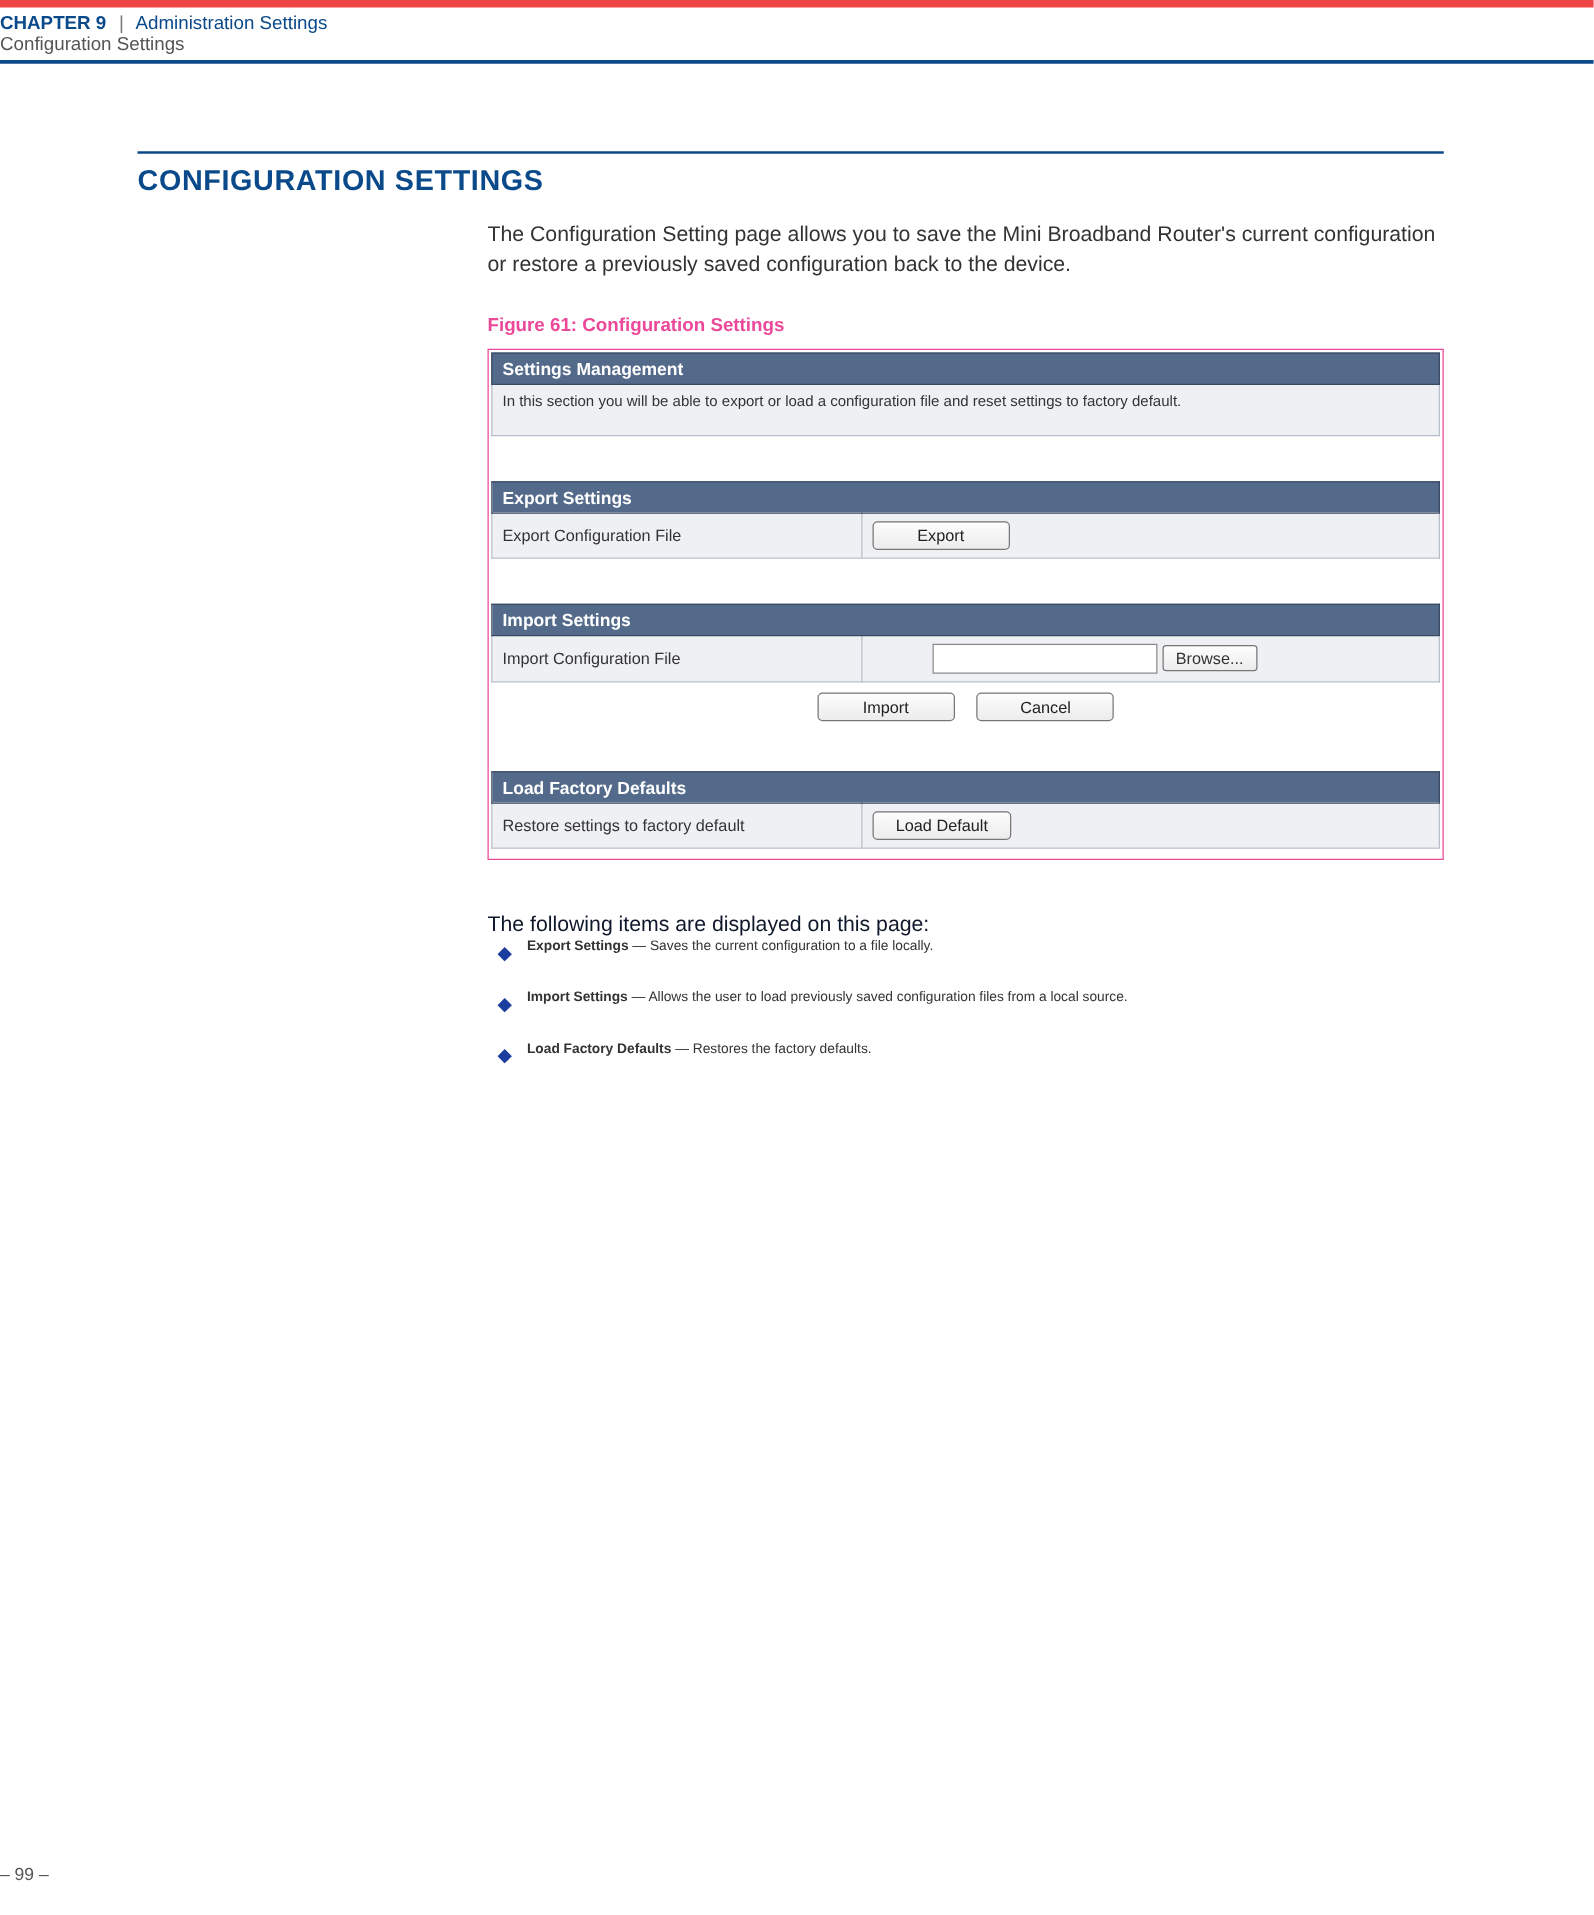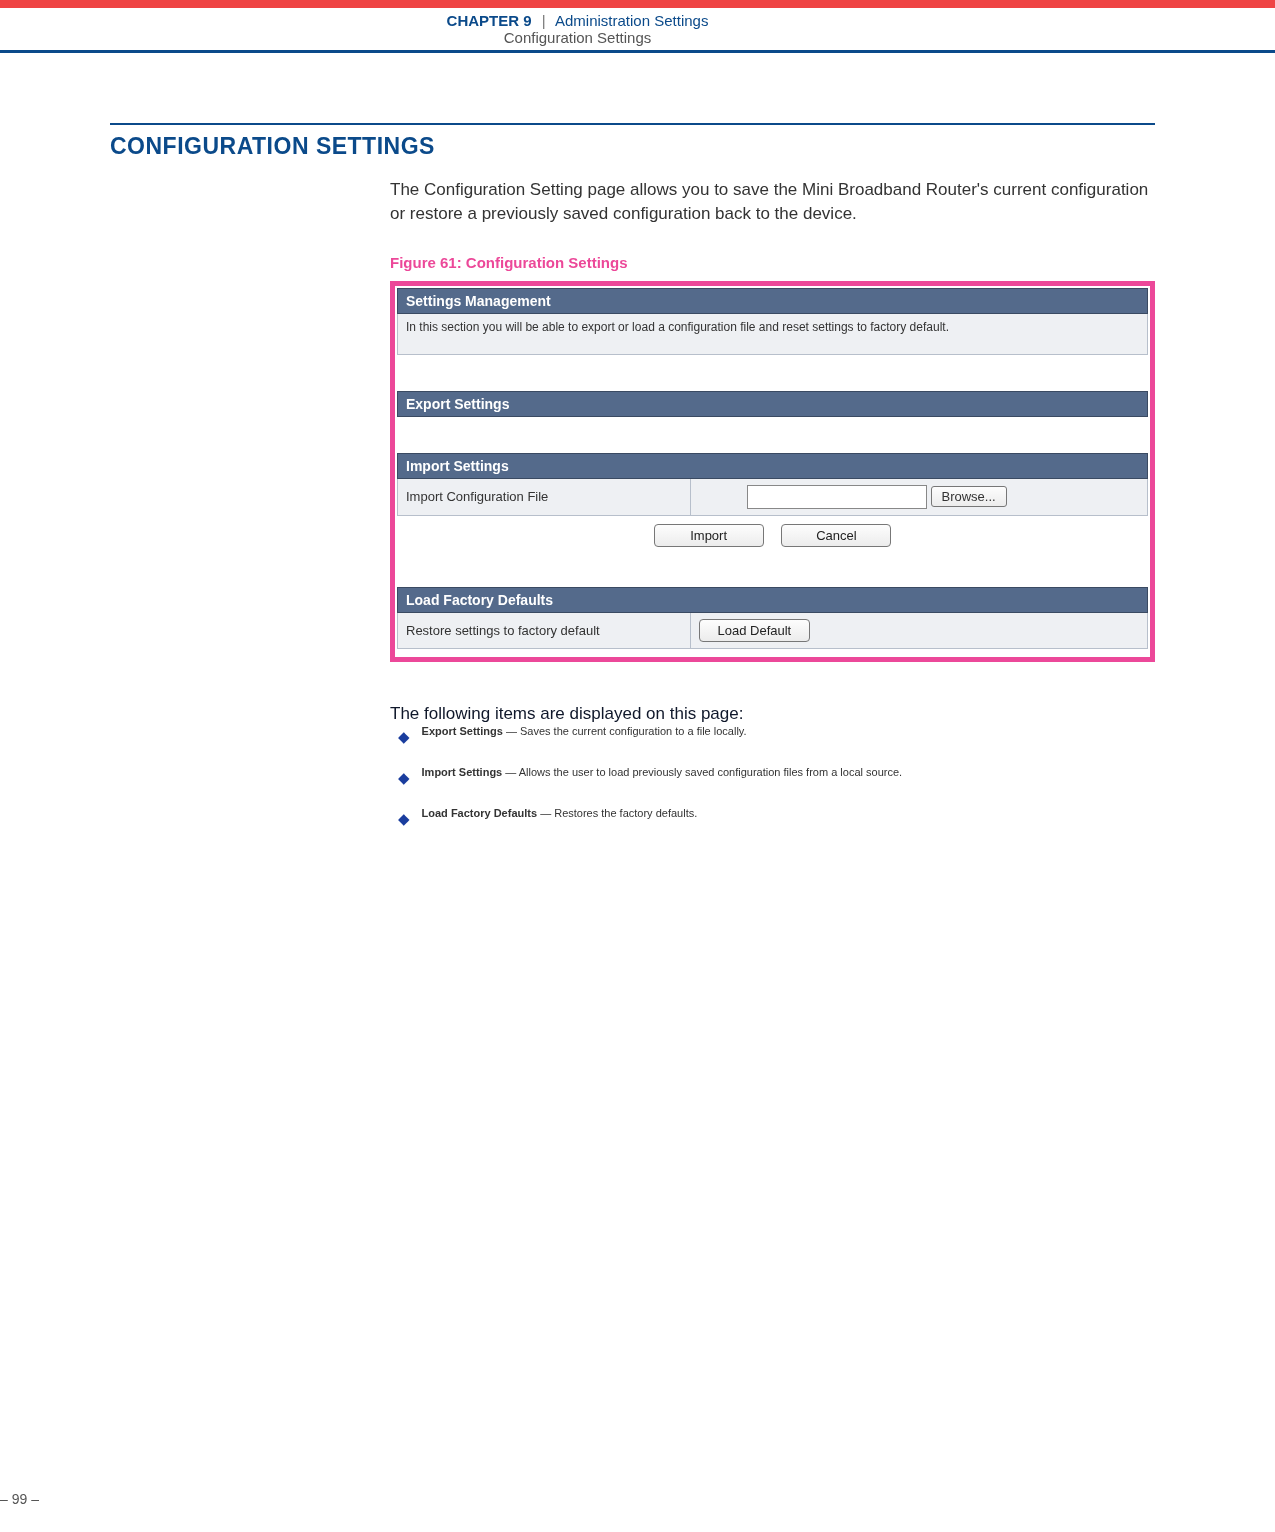--- a/index.html
+++ b/index.html
@@ -4,24 +4,24 @@
   <style>
     * { box-sizing: border-box; margin: 0; padding: 0; }
     body {
       font-family: Verdana, Arial, sans-serif;
       width: 1275px;
       height: 1532px;
       background: #fff;
       position: relative;
     }
     .top-bar {
-      border-top: 8px solid #ef4444;
+      border-top: 6px solid #ef4444;
       border-bottom: 3px solid #0b4a8a;
       padding: 4px 120px 4px 0;
-      text-align: center;
+      text-align: left;
     }
     .top-bar-line1 { font-size: 15px; color: #0b4a8a; }
     .top-bar-line1 .chapter { font-weight: bold; font-variant: small-caps; }
     .top-bar-line1 .sep { color: #777; margin: 0 6px; }
     .top-bar-line2 { font-size: 15px; color: #555; }
     .content-wrap {
       padding: 0 120px 0 110px;
       margin-top: 70px;
     }
     .section-rule { border-top: 2px solid #0b4a8a; margin-bottom: 8px; }
@@ -30,21 +30,21 @@
       font-variant: small-caps;
       font-weight: bold;
       font-size: 23px;
       letter-spacing: 0.5px;
       margin-bottom: 18px;
     }
     .body-col { margin-left: 280px; }
     .intro { font-size: 17px; color: #333; line-height: 1.4; margin-bottom: 28px; }
     .figure-caption { color: #ec4899; font-weight: bold; font-size: 15px; margin-bottom: 10px; }
     .screenshot {
-      border: 5px solid #ec4899;
+      border: 1px solid #ec4899;
       background: #fff;
       padding: 2px 2px 8px 2px;
       margin-bottom: 42px;
       width: 100%;
     }
     .panel-header {
       background: #546a8b;
       color: #fff;
       font-weight: bold;
       font-size: 14px;
@@ -151,20 +151,24 @@
       <div class="panel-header">Settings Management</div>
       <div class="panel-desc">In this section you will be able to export or load a configuration file and reset settings to factory default.</div>
 
       <div class="spacer"></div>
 
       <table class="sub-table">
         <tbody>
             <tr class="sub-header">
               <td colspan="2">Export Settings</td>
             </tr>
+        <tr class="sub-row">
+          <td class="label-cell">Export Configuration File</td>
+          <td><span class="win-btn">Export</span></td>
+        </tr>
       </tbody>
         </table>
 
       <div class="spacer"></div>
 
       <table class="sub-table">
         <tbody>
             <tr class="sub-header">
               <td colspan="2">Import Settings</td>
             </tr>

